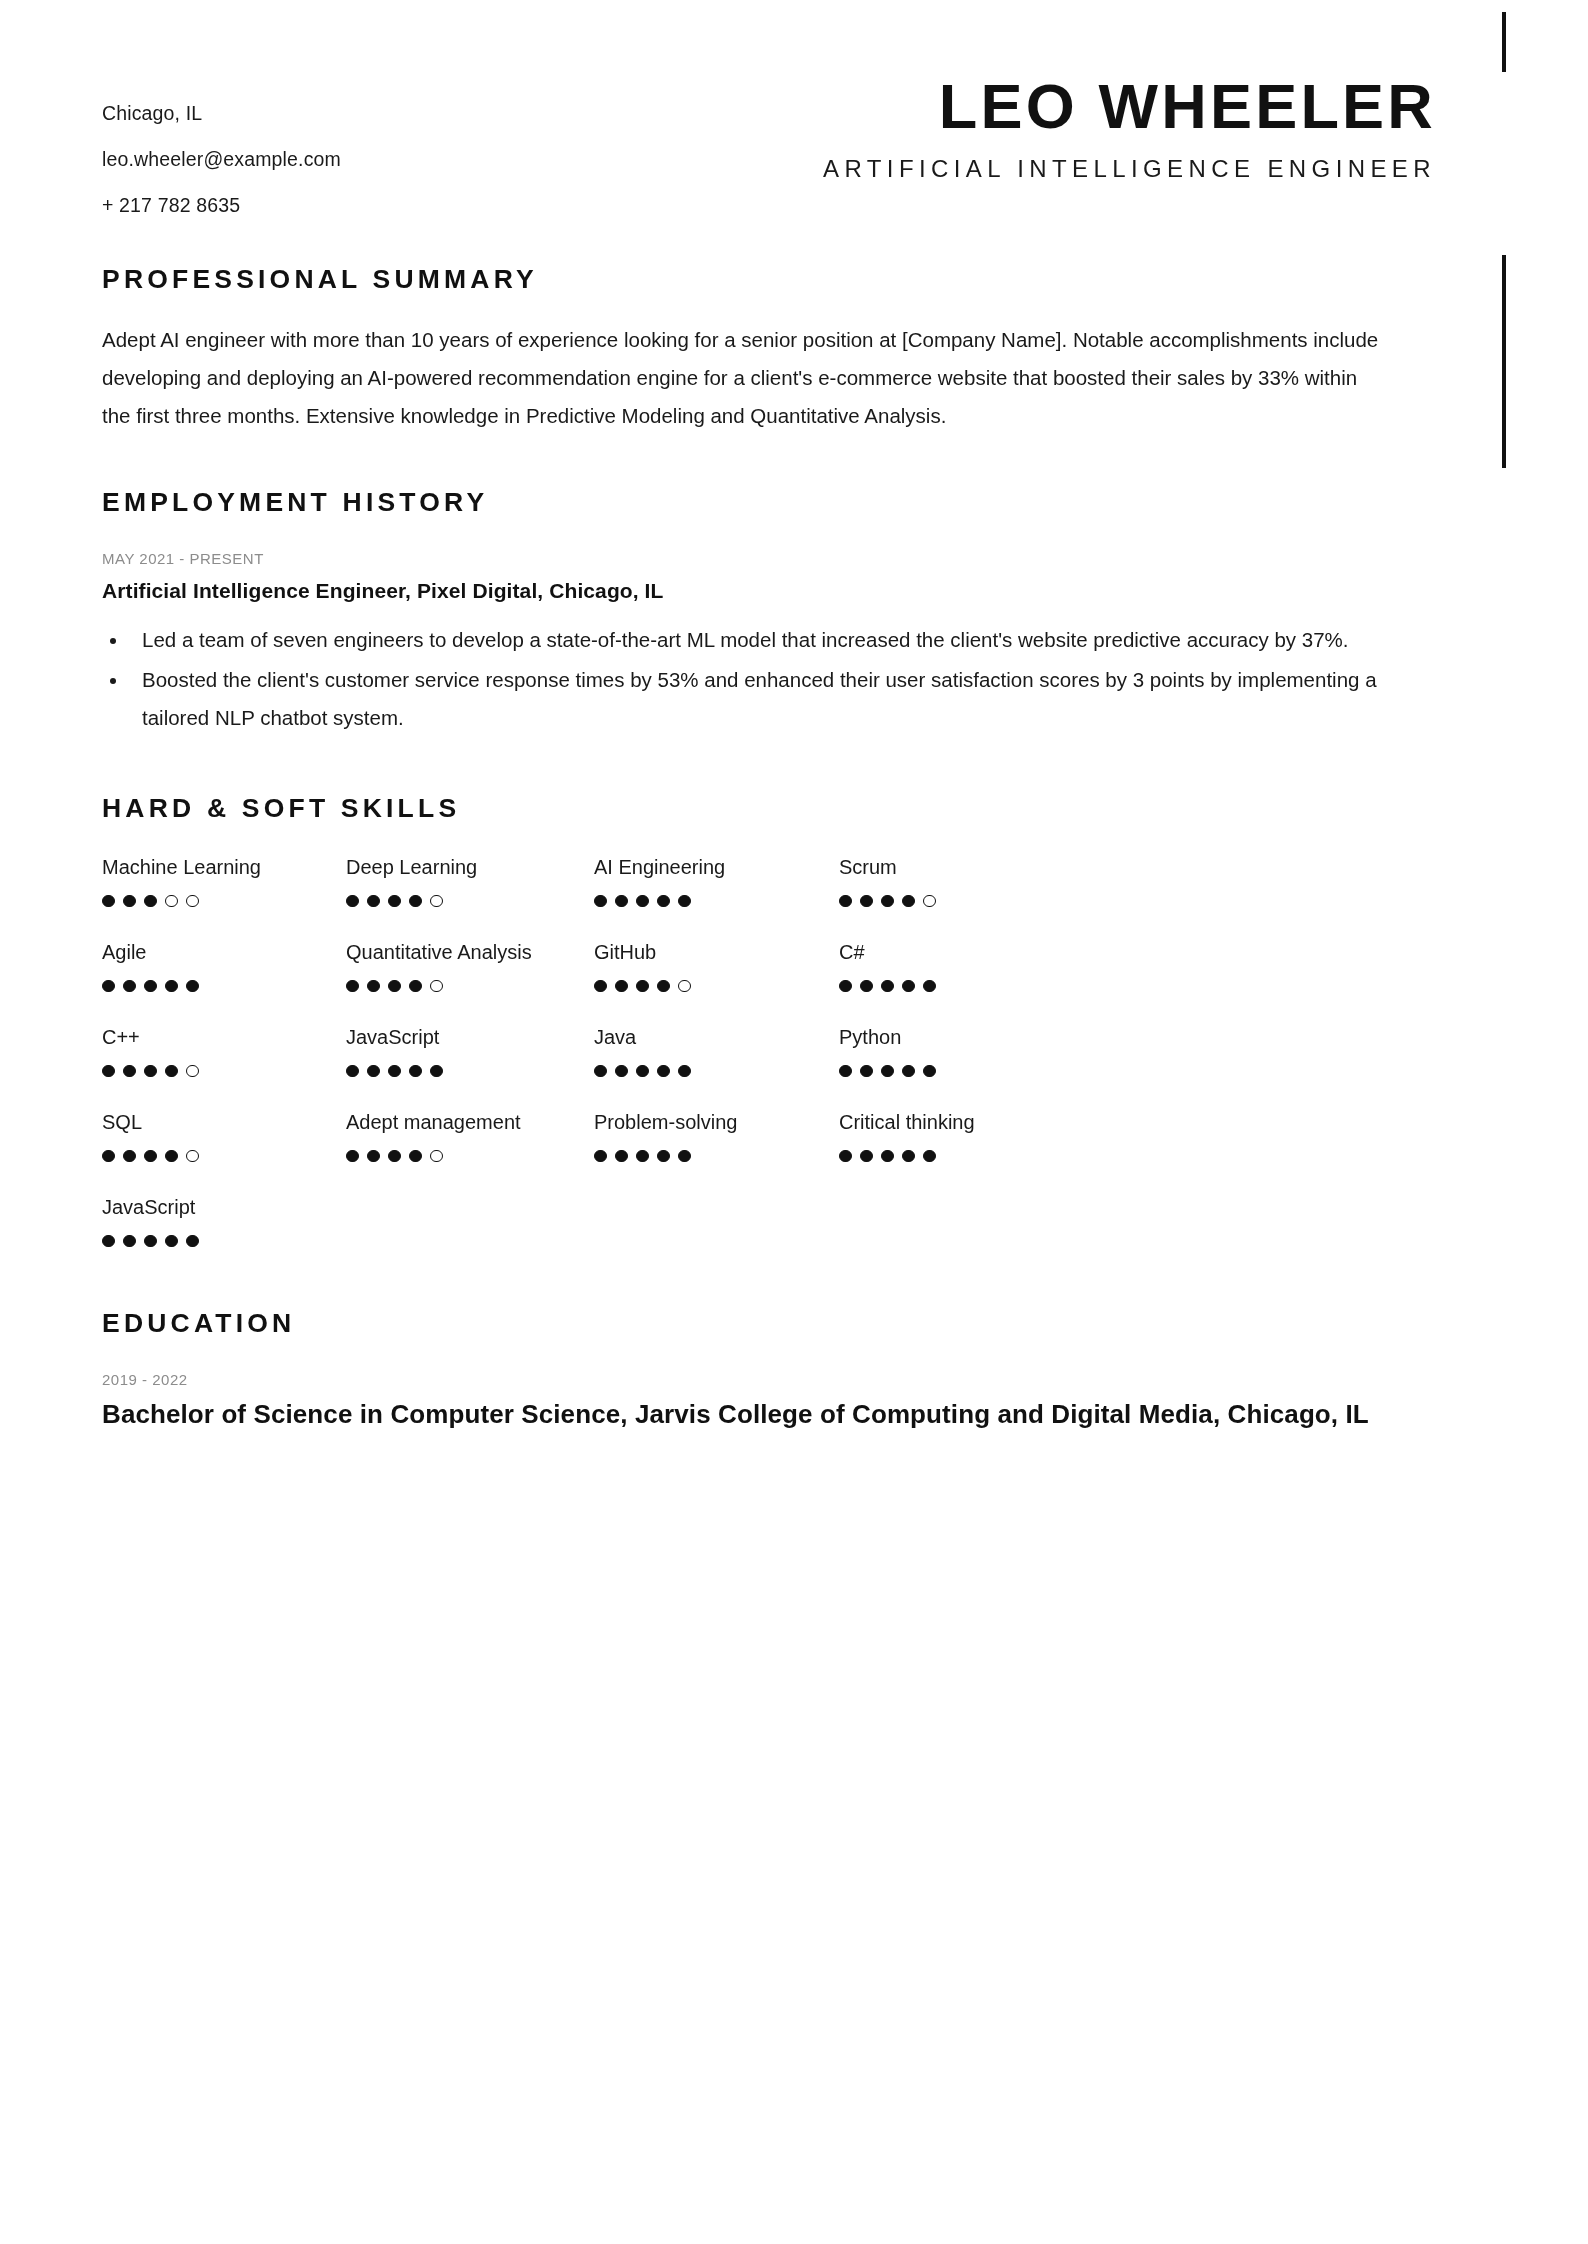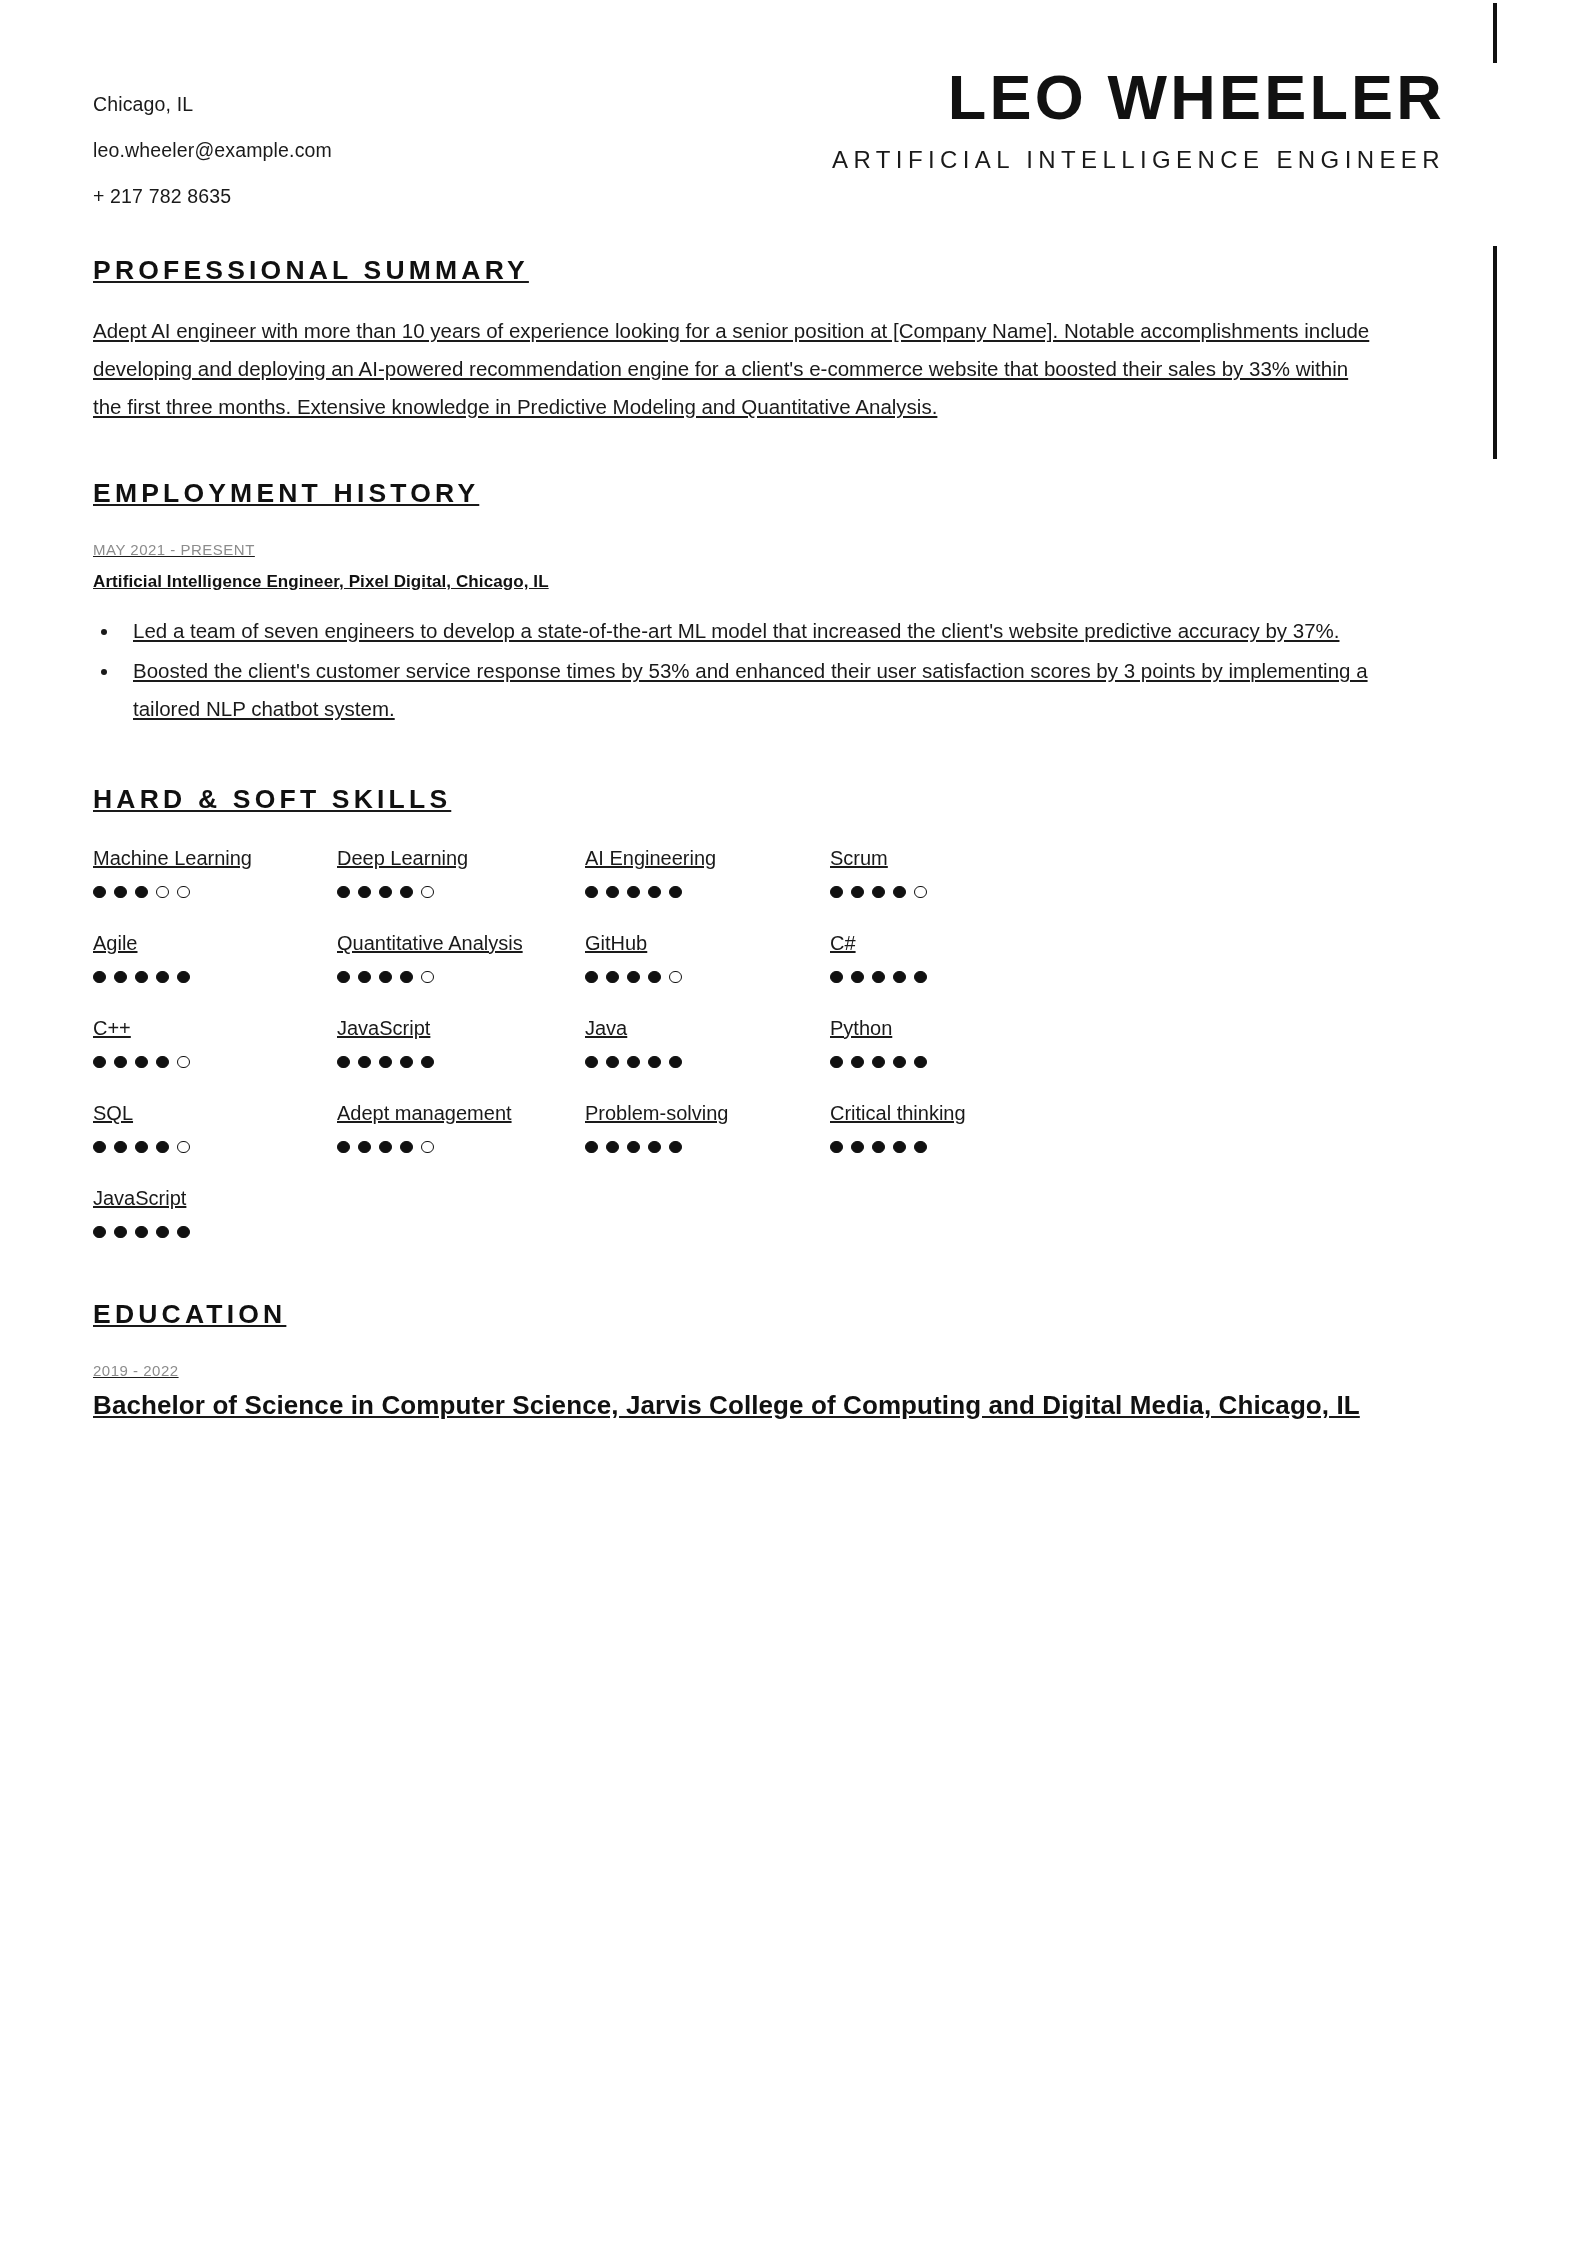--- a/index.html
+++ b/index.html
@@ -15,22 +15,21 @@
     color: #1a1a1a;
     position: relative;
     overflow: hidden;
   }
 
   .page {
     position: relative;
     width: 1588px;
     height: 1662px;
     background: #ffffff;
-    padding: 3px;
-    text-decoration: underline;
+    padding: 12px;
   }
 
   
   .header {
     position: relative;
     height: 230px;
   }
 
   .contact-block {
     position: absolute;
@@ -122,21 +121,21 @@
 
   .entry-date {
     font-size: 15px;
     letter-spacing: 0.5px;
     color: #8c8c8c;
     text-transform: uppercase;
   }
 
   .entry-heading {
     margin-top: 8px;
-    font-size: 17px;
+    font-size: 21px;
     font-weight: 700;
     color: #111111;
     line-height: 32px;
     letter-spacing: 0.1px;
   }
 
   .bullets {
     margin-top: 14px;
     list-style: none;
   }

